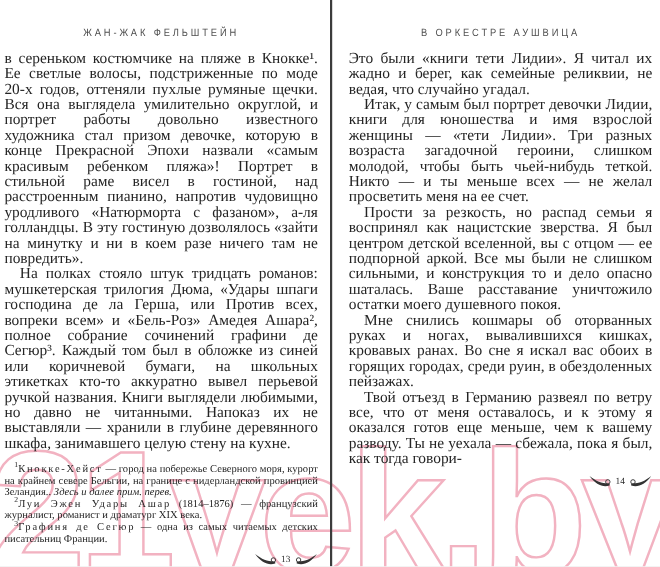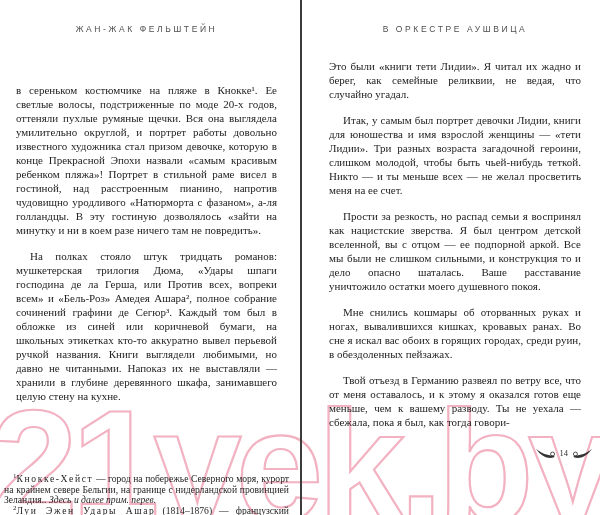--- a/index.html
+++ b/index.html
@@ -23,42 +23,42 @@
     font-size: 158px;
     letter-spacing: -6px;
   }
   .page {
     position: absolute; top: 0; height: 515px;
     box-sizing: border-box;
     background: transparent;
     z-index: 2;
     display: flex; flex-direction: column;
   }
-  .page-left  { left: 0;   width: 300px; padding: 24px 11px 0 4px; gap: 24px; }
+  .page-left  { left: 0;   width: 300px; padding: 24px 11px 0 4px; }
   .page-right { left: 302px; width: 298px; padding: 24px 7px 0 15px; }
   .gutter {
     position: absolute; left: 300px; top: 0;
     width: 2px; height: 515px;
     background: #3c3c3c;
     z-index: 3;
   }
   .running-header {
     text-align: center;
     font-family: "Liberation Sans", sans-serif;
     font-size: 8.5px;
     letter-spacing: 2.6px;
     color: #4f4f4f;
     margin-bottom: 13px;
     white-space: nowrap;
     transform: scaleY(1.12);
   }
   .body-text { width: 100%; }
   .para {
-    margin: 12px;
-    font-size: 11px;
+    margin: 0;
+    font-size: 14px;
     line-height: 14px;
     text-align: justify;
     hyphens: auto; -webkit-hyphens: auto;
   }
   .para.indent { text-indent: 14px; }
   .footnote-sep {
     width: 56px; height: 1px;
     background: #3a3a3a;
     margin: 6px 0 5px 0;
   }

